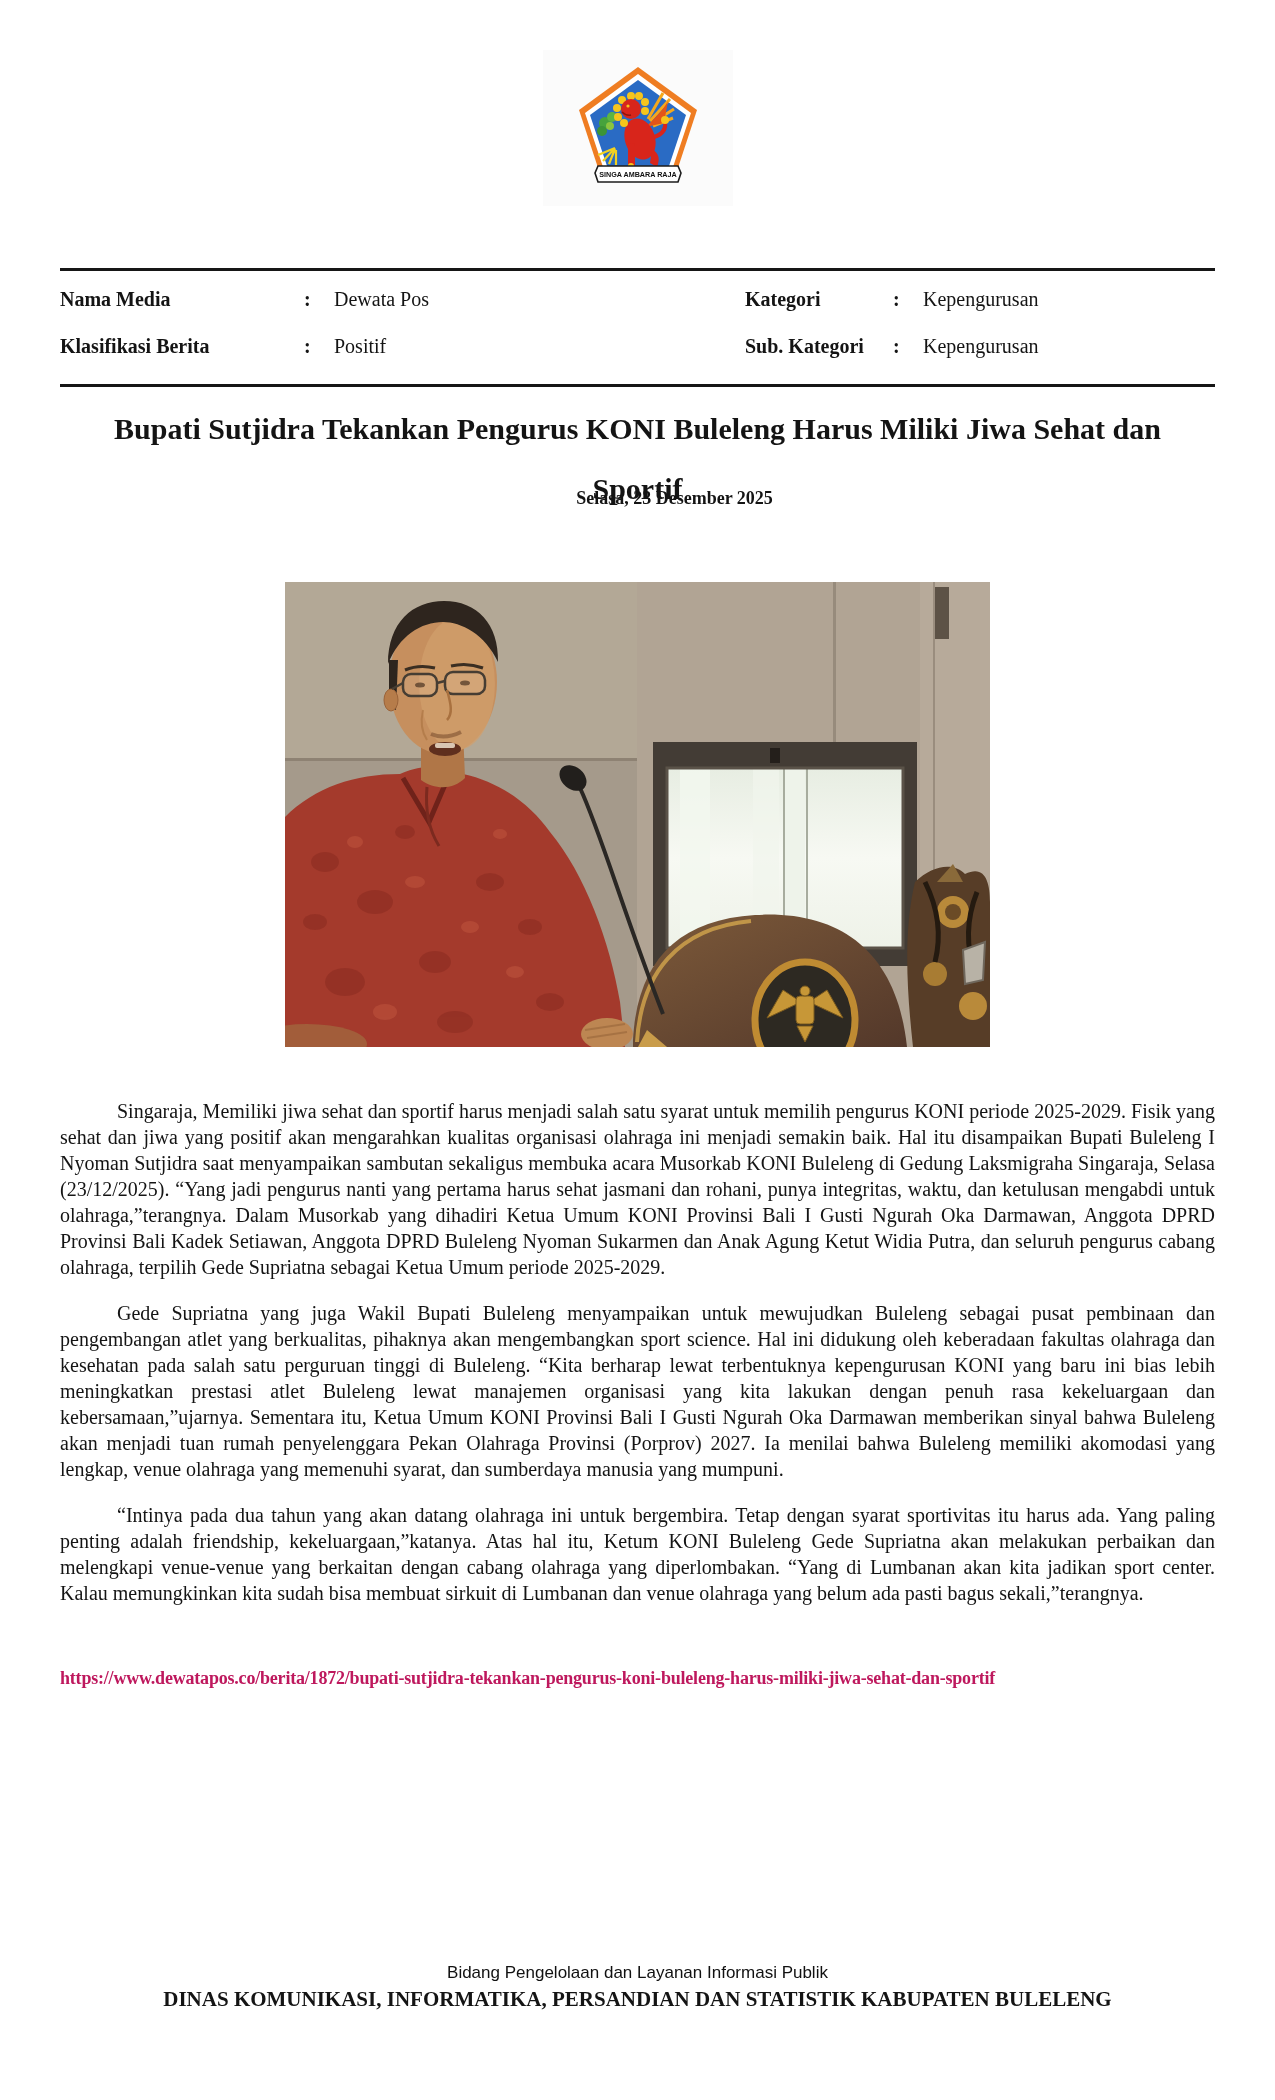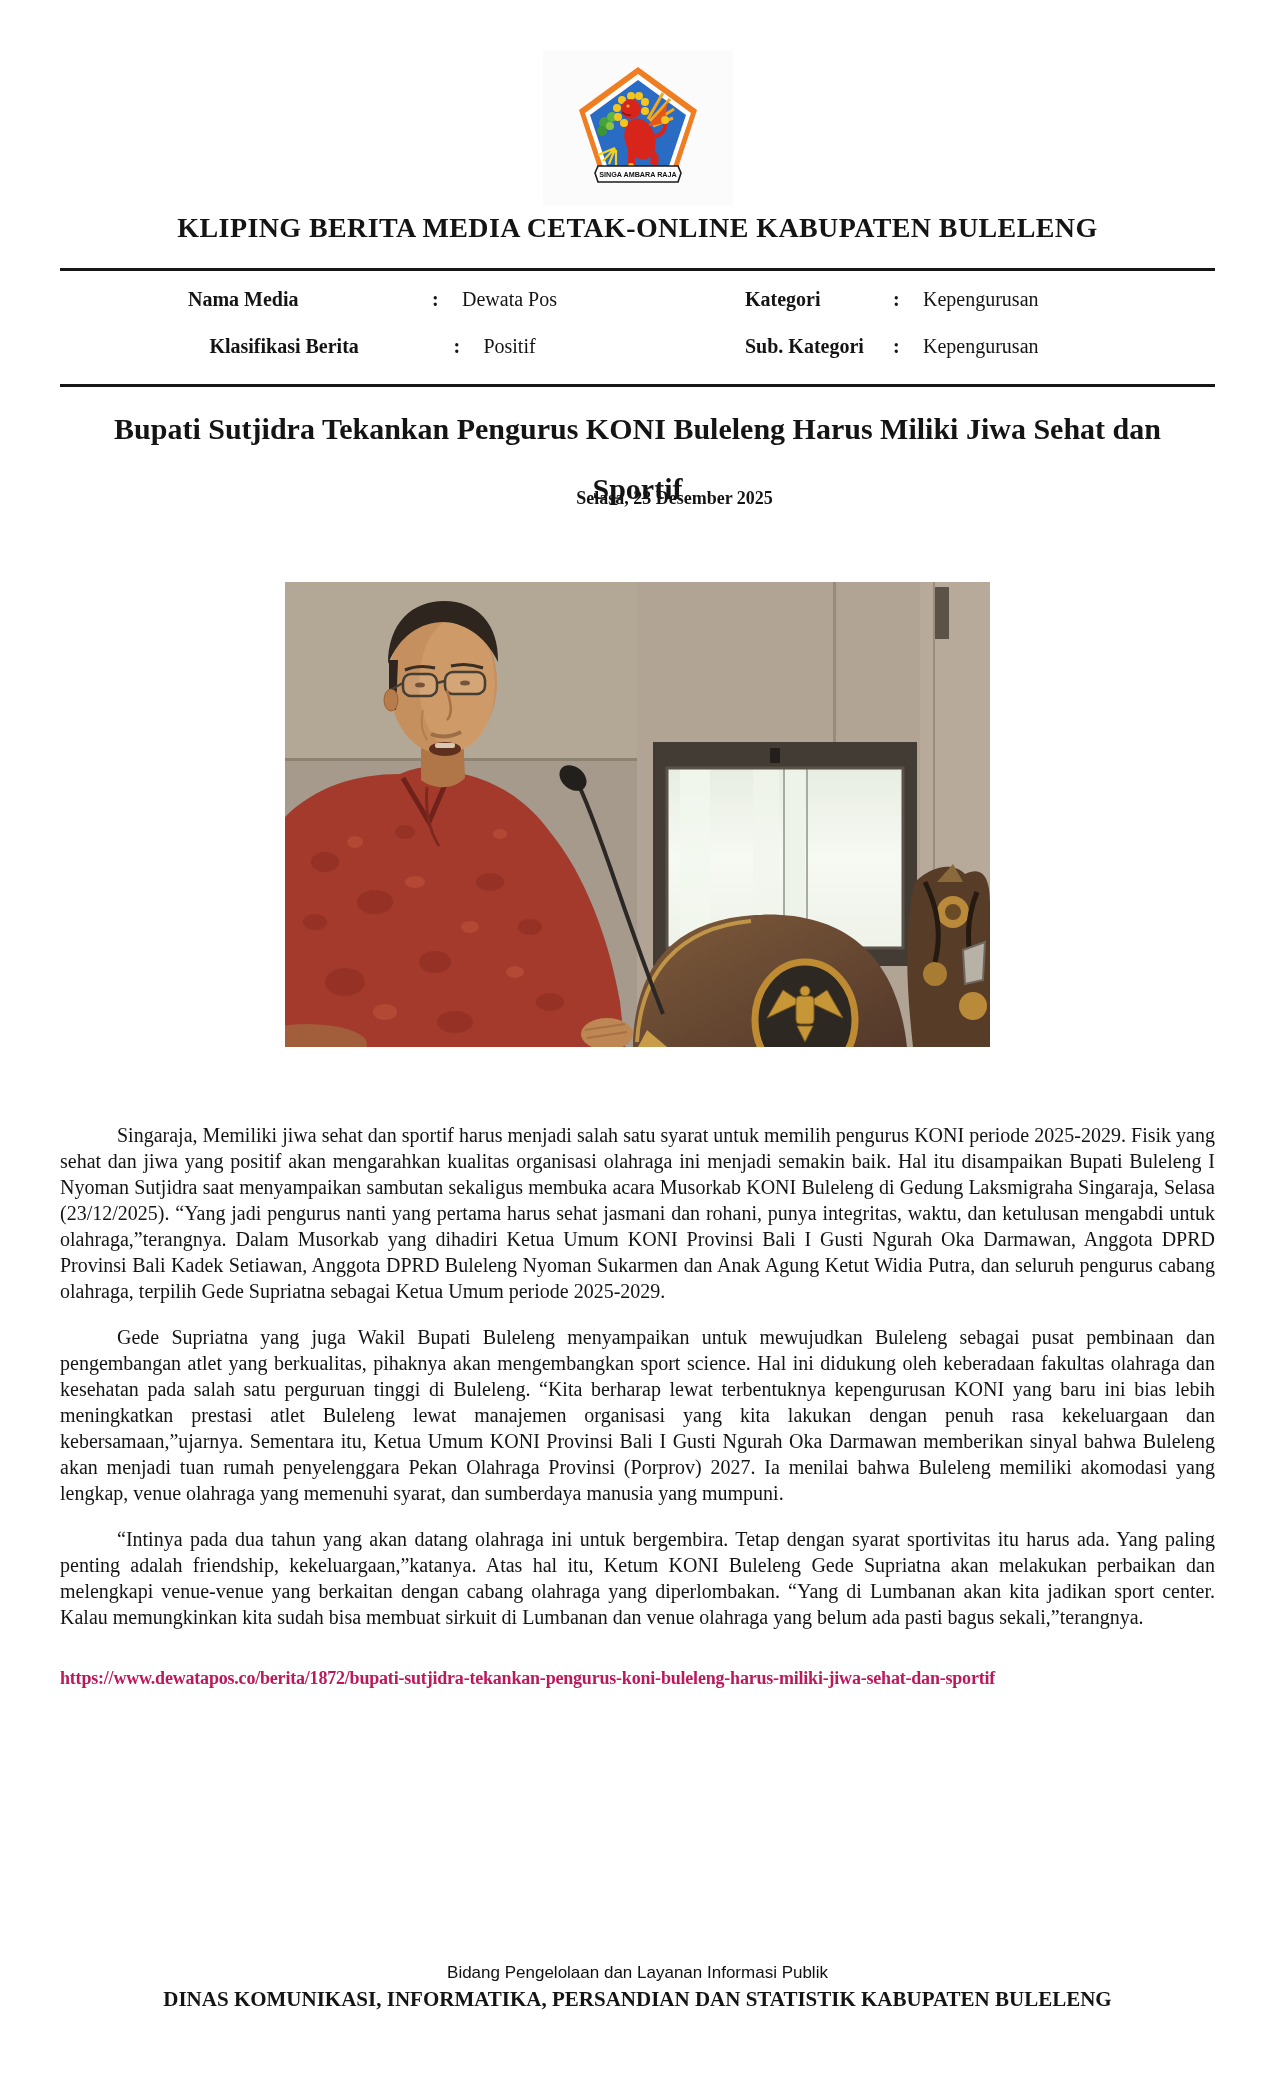--- a/index.html
+++ b/index.html
@@ -14,40 +14,40 @@
   }
   .doc-title {
     position:absolute; top:212px; left:0; width:100%; margin:0;
     text-align:center; font-size:28px; font-weight:bold; letter-spacing:.4px;
   }
   .rule { position:absolute; left:60px; width:1155px; height:3px; background:#161616; }
   .rule-1 { top:268px; }
   .rule-2 { top:384px; }
   .meta { position:absolute; top:288px; left:60px; width:1155px; font-size:20px; }
   .meta-row { display:flex; margin-bottom:14px; height:33px; }
-  .meta-left { display:flex; width:625px;justify-content:center; }
+  .meta-left { display:flex; width:625px; }
   .meta-right { display:flex; margin-left:60px; flex:1;font-family:Liberation Serif, serif; }
   .meta-label { font-weight:bold; white-space:nowrap; }
   .meta-left .meta-label { width:244px; }
   .meta-right .meta-label { width:148px; }
   .meta-colon { width:30px; font-weight:bold; }
   .meta-value { white-space:nowrap; }
   .article-title {
     position:absolute; top:399px; left:50%; transform:translateX(-50%);
     width:1070px; margin:0; text-align:center;
     font-size:30px; line-height:60px; font-weight:bold;
   }
   .article-date {
     position:absolute; top:488px; left:0; width:100%;
     text-align:center; font-size:18px; font-weight:bold;padding-left:37px;
   }
   .photo { position:absolute; top:582px; left:285px; width:705px; height:465px; }
   .photo svg { display:block; width:705px; height:465px; }
   .body-copy {
-    position:absolute; top:1122px; left:60px; width:1155px;
+    position:absolute; top:1098px; left:60px; width:1155px;
     font-size:20px; line-height:26px; text-align:justify;
   }
   .body-copy p { margin:0 0 20px 0; text-indent:57px; }
   .source-url {
     position:absolute; top:1668px; left:60px; width:1155px;
     font-size:18px; font-weight:bold; color:#be185d; text-decoration:none;
     letter-spacing:-0.2px; white-space:nowrap;
   }
   .footer { position:absolute; top:1963px; left:0; width:100%; text-align:center; }
   .footer-line1 { margin:0; font-family:"Liberation Sans", sans-serif; font-size:17px; color:#111; }
@@ -97,21 +97,20 @@
       <circle cx="60" cy="41" r="1.6" fill="#f6c51c"></circle>
       <path d="M54,47 Q58,51 63,50" stroke="#8f130c" stroke-width="1.6" fill="none"></path>
 
       <g>
         <path d="M30,101 L110,101 L113,108 L110,117 L30,117 L27,108 Z" fill="#ffffff" stroke="#1d1d1d" stroke-width="1.6"></path>
         <text x="70" y="112" text-anchor="middle" font-family="Liberation Sans, sans-serif" font-size="7.2" font-weight="bold" fill="#111">SINGA AMBARA RAJA</text>
       </g>
     </svg>
   </div>
 
-  <h1 class="doc-title">KLIPING BERITA MEDIA CETAK-ONLINE KABUPATEN BULELENG</h1>
   <div class="rule rule-1"></div>
 
   <div class="meta">
     <div class="meta-row">
       <div class="meta-left">
         <span class="meta-label">Nama Media</span>
         <span class="meta-colon">:</span>
         <span class="meta-value">Dewata Pos</span>
       </div>
       <div class="meta-right">

